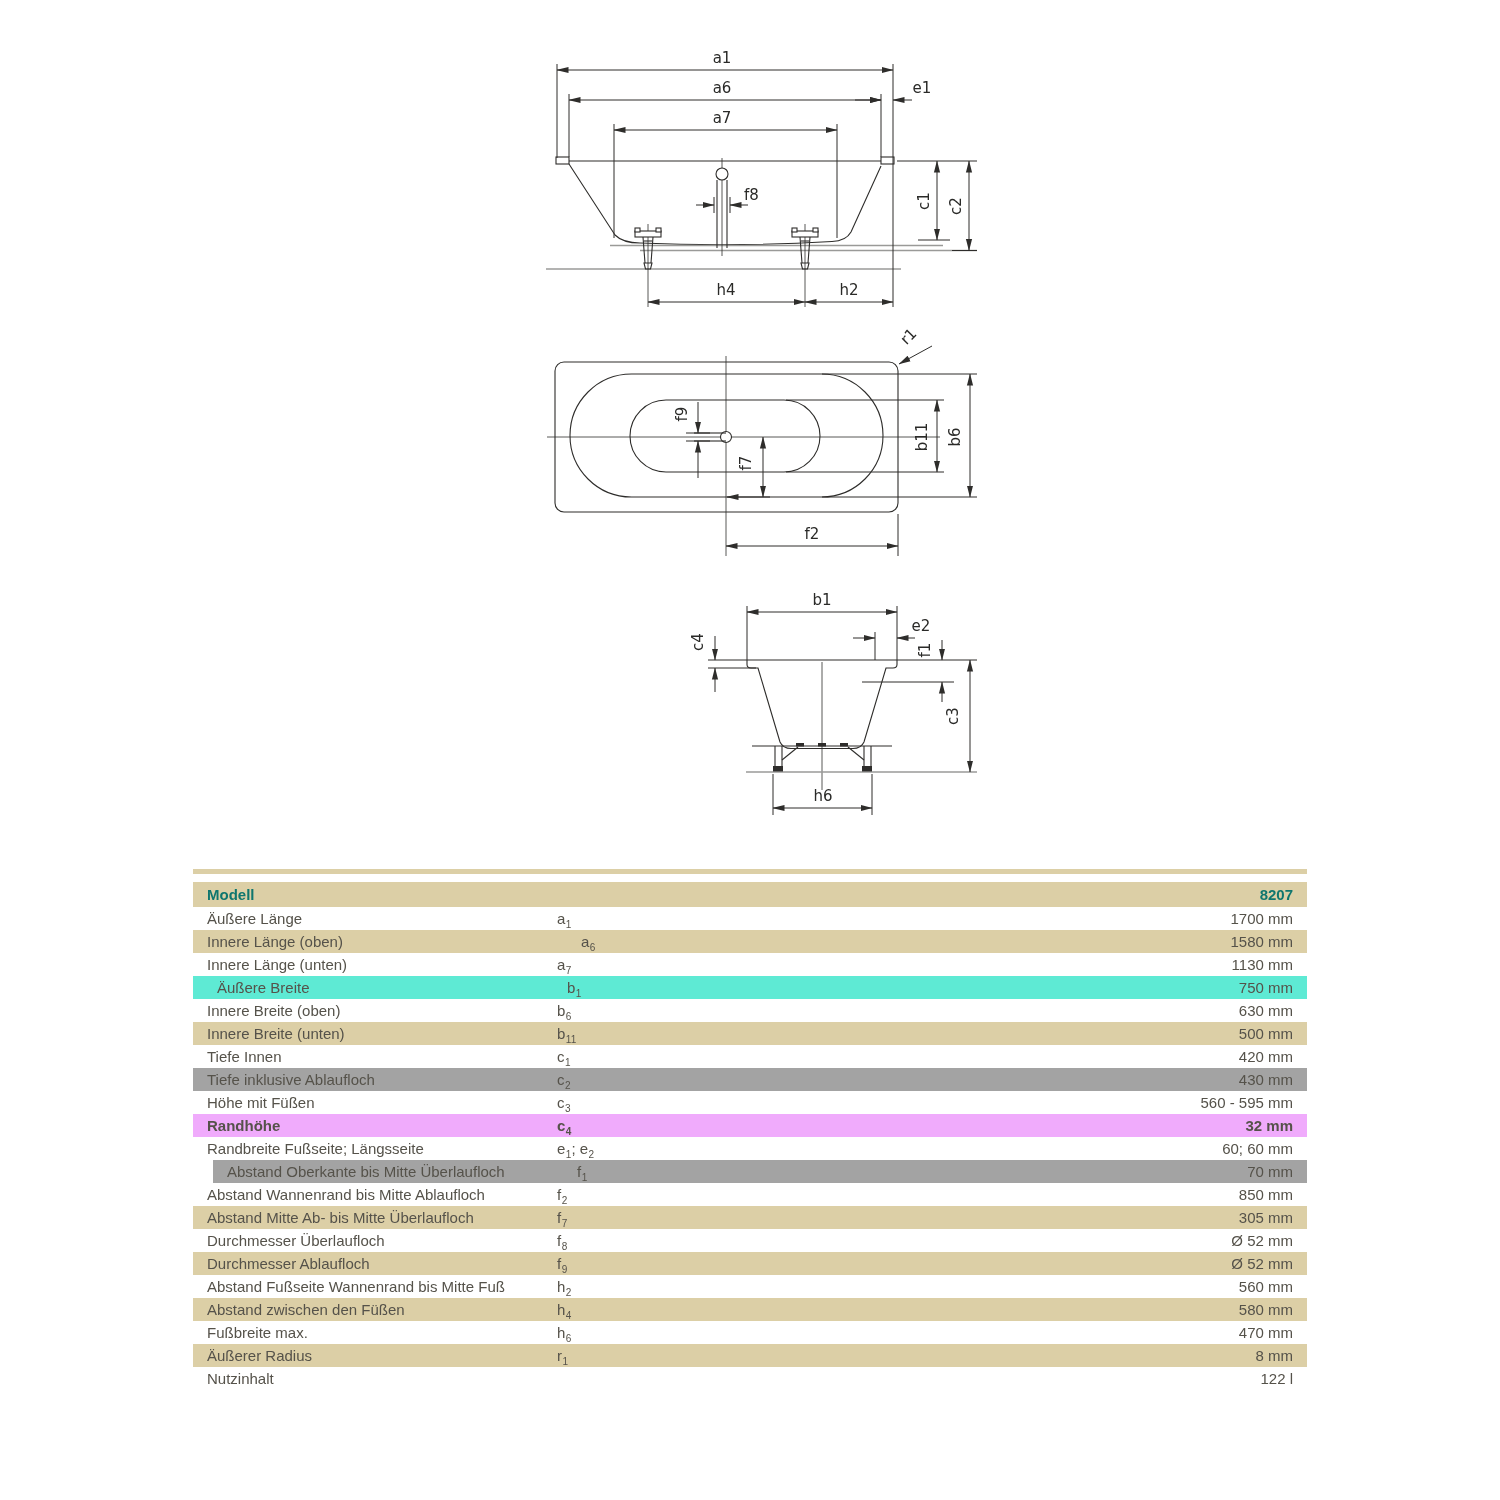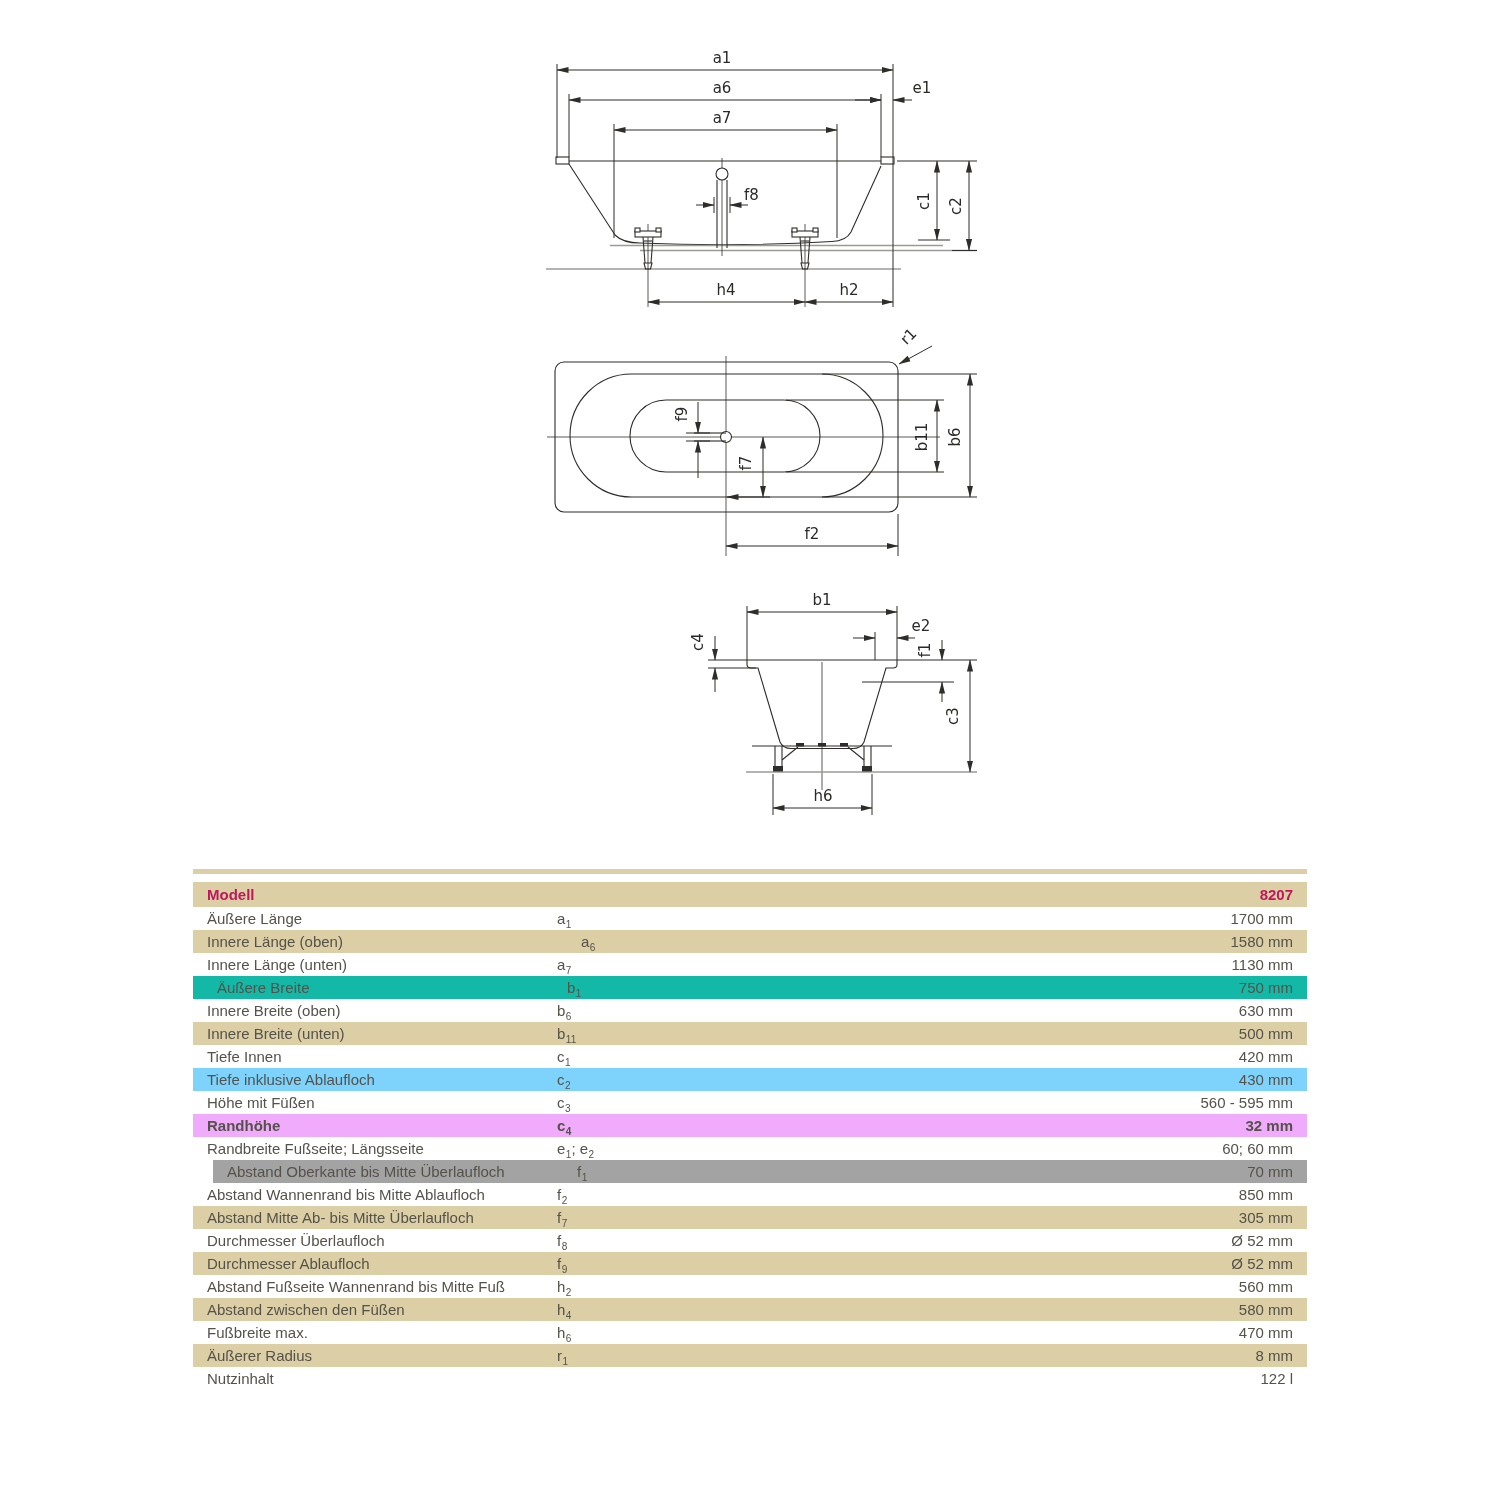--- a/index.html
+++ b/index.html
@@ -12,21 +12,21 @@
   .ln{stroke:#2e2d2b;stroke-width:1.1;fill:none;}
   .thin{stroke:#2e2d2b;stroke-width:0.8;fill:none;}
   .dim{stroke:#2e2d2b;stroke-width:1;fill:none;}
   .gray{stroke:#9a9a98;stroke-width:1.4;fill:none;}
   .fillshape{fill:#2e2d2b;stroke:none;}
   .whitebox{fill:#ffffff;stroke:#2e2d2b;stroke-width:1.1;}
   .lbl{font-family:"DejaVu Sans", sans-serif;font-size:15px;fill:#2a2a28;}
   
   .spec{position:absolute;left:193px;top:869px;width:1114px;font-size:15px;color:#55524a;}
   .spec .strip{height:5px;margin-bottom:8px;}
-  .spec .hdr{display:flex;align-items:center;height:25px;padding:0 14px;font-weight:bold;font-size:15px;color:#be185d;text-align:right;}
+  .spec .hdr{display:flex;align-items:center;height:25px;padding:0 14px;font-weight:bold;font-size:15px;color:#0f766e;text-align:right;}
   .spec .hdr .hv{margin-left:auto;}
   .spec .row{display:flex;align-items:center;height:23px;padding:0 14px;}
   .spec .row .lab{width:350px;white-space:nowrap;}
   .spec .row .sym{width:160px;white-space:nowrap;}
   .spec .row .val{margin-left:auto;text-align:right;white-space:nowrap;}
   .spec .sub{font-size:10px;position:relative;top:4px;margin-left:0.5px;}
 </style>
 </head>
 <body>
 
@@ -262,41 +262,41 @@
       <div class="row odd" style="background: rgb(220, 207, 166); gap: 24px;">
         <span class="lab">Innere Länge (oben)</span>
         <span class="sym"><span>a</span><span class="sub">6</span></span>
         <span class="val">1580 mm</span>
       </div>
       <div class="row">
         <span class="lab">Innere Länge (unten)</span>
         <span class="sym"><span>a</span><span class="sub">7</span></span>
         <span class="val">1130 mm</span>
       </div>
-      <div class="row odd" style="background: #14b8a6; padding-left: 24px;">
+      <div class="row odd" style="background: #5eead4; padding-left: 24px;">
         <span class="lab">Äußere Breite</span>
         <span class="sym"><span>b</span><span class="sub">1</span></span>
         <span class="val">750 mm</span>
       </div>
       <div class="row">
         <span class="lab">Innere Breite (oben)</span>
         <span class="sym"><span>b</span><span class="sub">6</span></span>
         <span class="val">630 mm</span>
       </div>
       <div class="row odd" style="background: rgb(220, 207, 166);">
         <span class="lab">Innere Breite (unten)</span>
         <span class="sym"><span>b</span><span class="sub">11</span></span>
         <span class="val">500 mm</span>
       </div>
       <div class="row">
         <span class="lab">Tiefe Innen</span>
         <span class="sym"><span>c</span><span class="sub">1</span></span>
         <span class="val">420 mm</span>
       </div>
-      <div class="row odd" style="background: #7dd3fc;">
+      <div class="row odd" style="background: #a3a3a3;">
         <span class="lab">Tiefe inklusive Ablaufloch</span>
         <span class="sym"><span>c</span><span class="sub">2</span></span>
         <span class="val">430 mm</span>
       </div>
       <div class="row">
         <span class="lab">Höhe mit Füßen</span>
         <span class="sym"><span>c</span><span class="sub">3</span></span>
         <span class="val">560 - 595 mm</span>
       </div>
       <div class="row odd" style="background: #f0abfc; font-weight: bold;">

